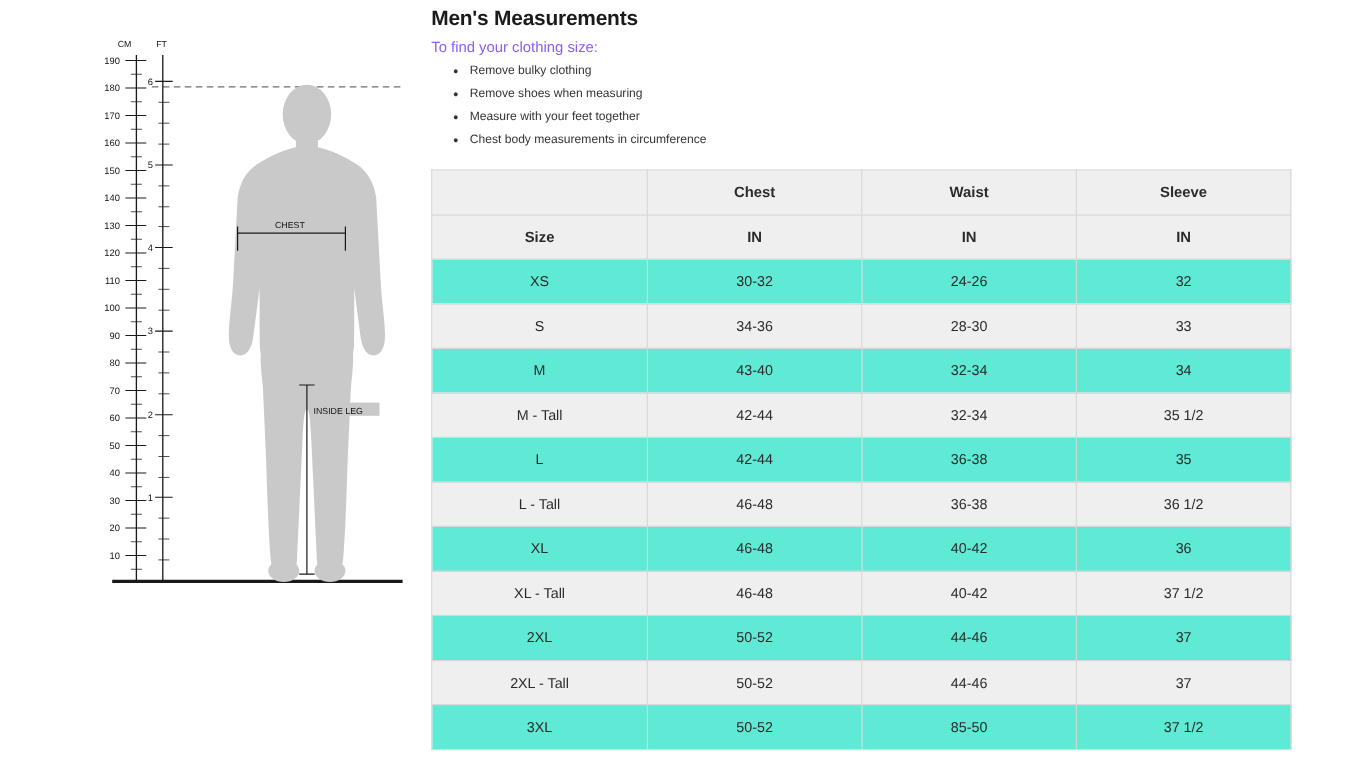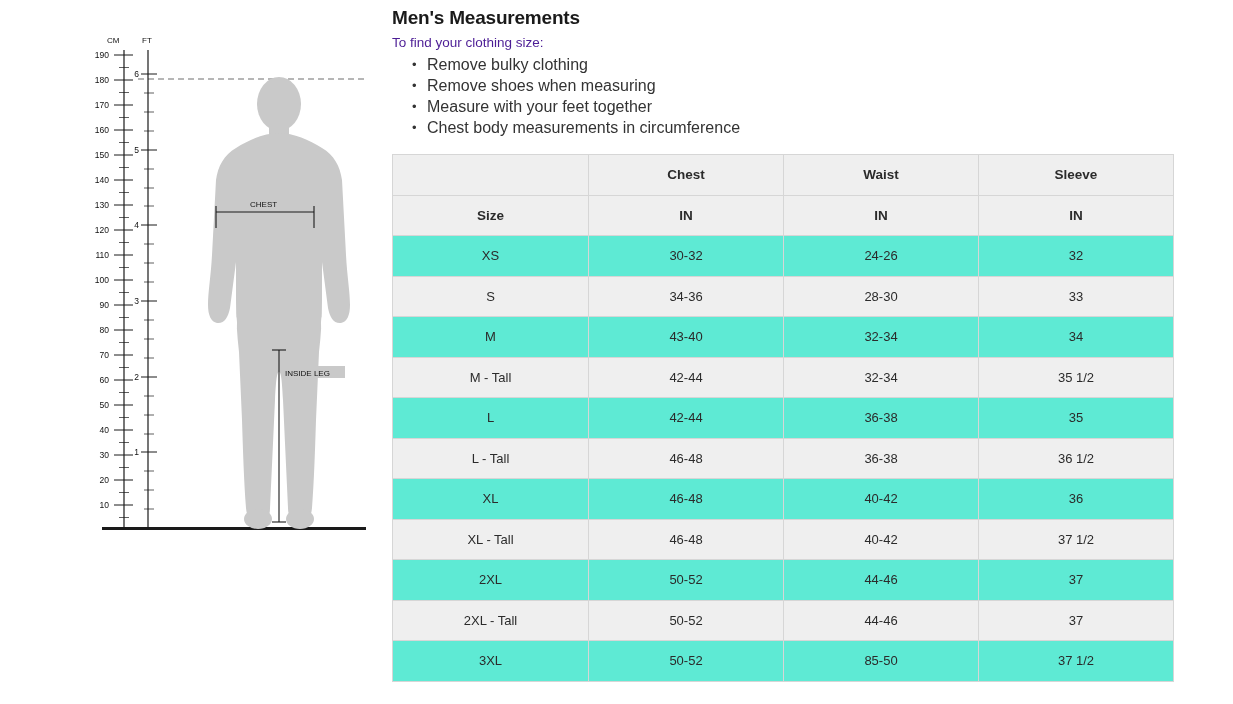--- a/index.html
+++ b/index.html
@@ -39,30 +39,30 @@
   }
   #title {
     font-size: 19px;
     font-weight: bold;
     color: #1a1a1a;
     margin: 0 0 6px 0;
     letter-spacing: -0.2px;
   }
   #intro {
     font-size: 13.5px;
-    color: #4c1d95;
+    color: #8b5cf6;
     margin: 0 0 4px 0;
   }
   #tips {
     margin: 0 0 16px 0;
     padding-left: 20px;
     list-style: none;
   }
   #tips li {
-    font-size: 16px;
+    font-size: 11px;
     color: #333333;
     line-height: 21px;
     position: relative;
     padding-left: 15px;
   }
   #tips li::before {
     content: "\2022";
     position: absolute;
     left: 0;
     top: 0;

